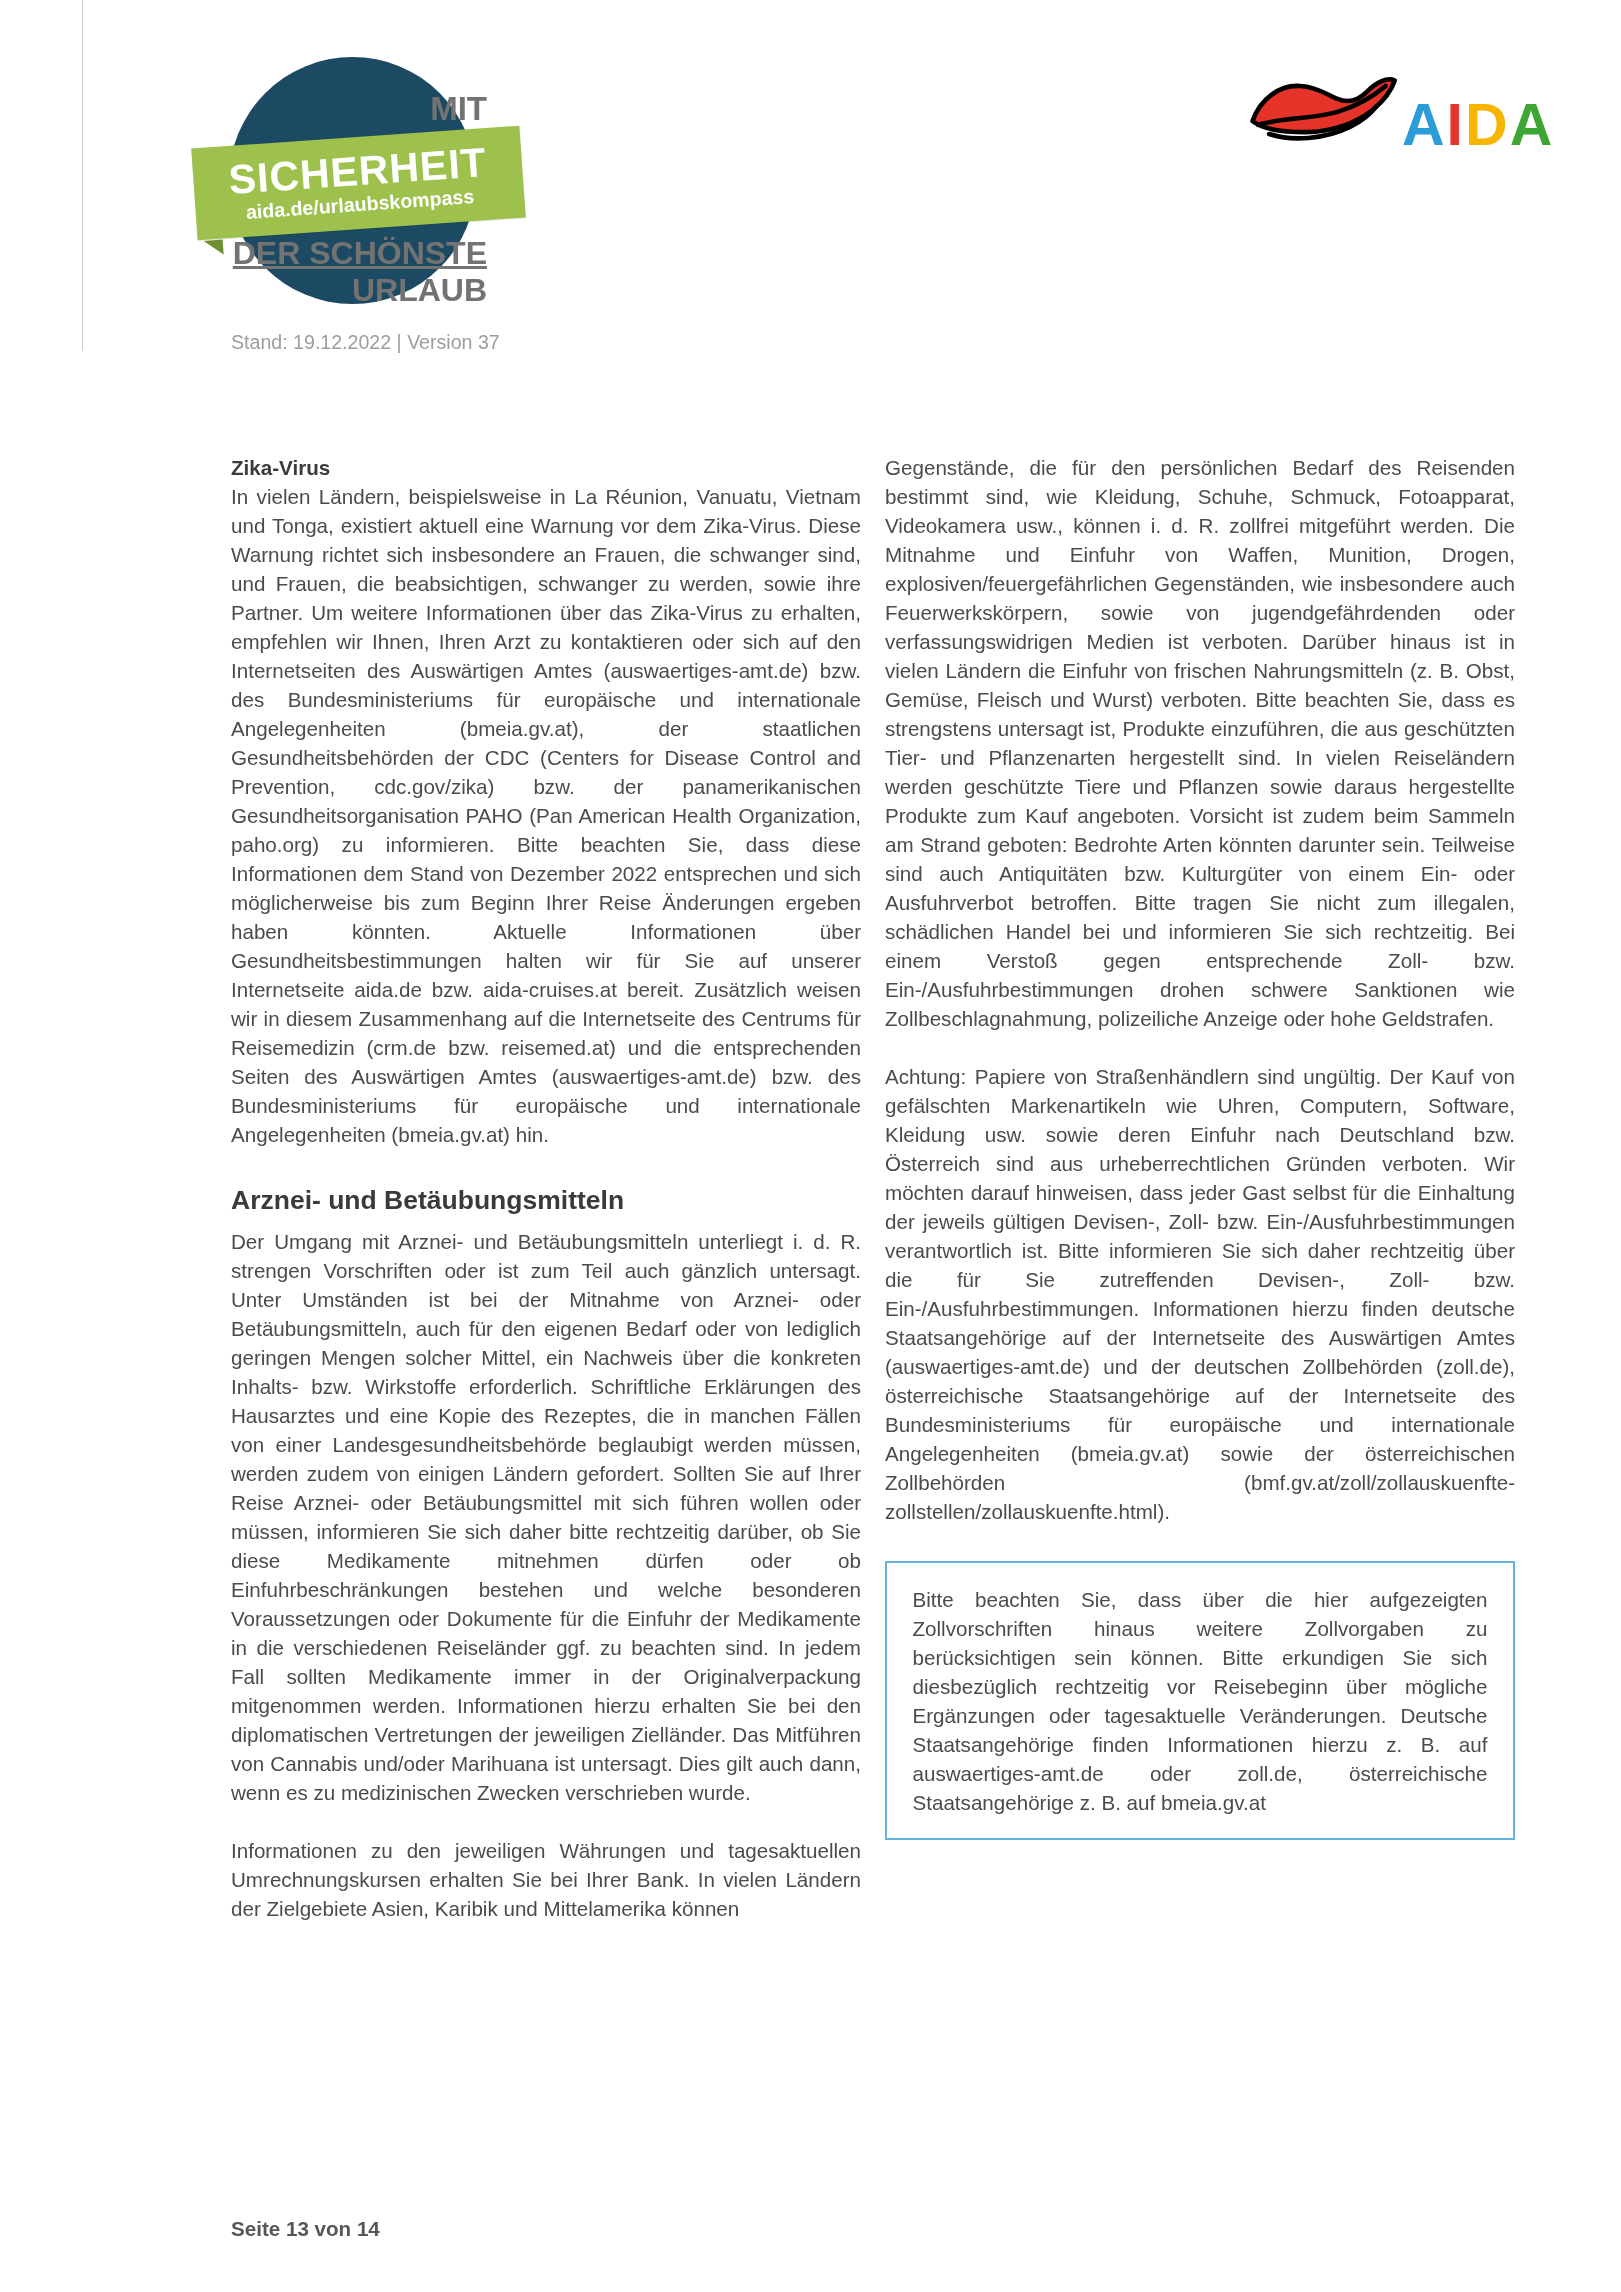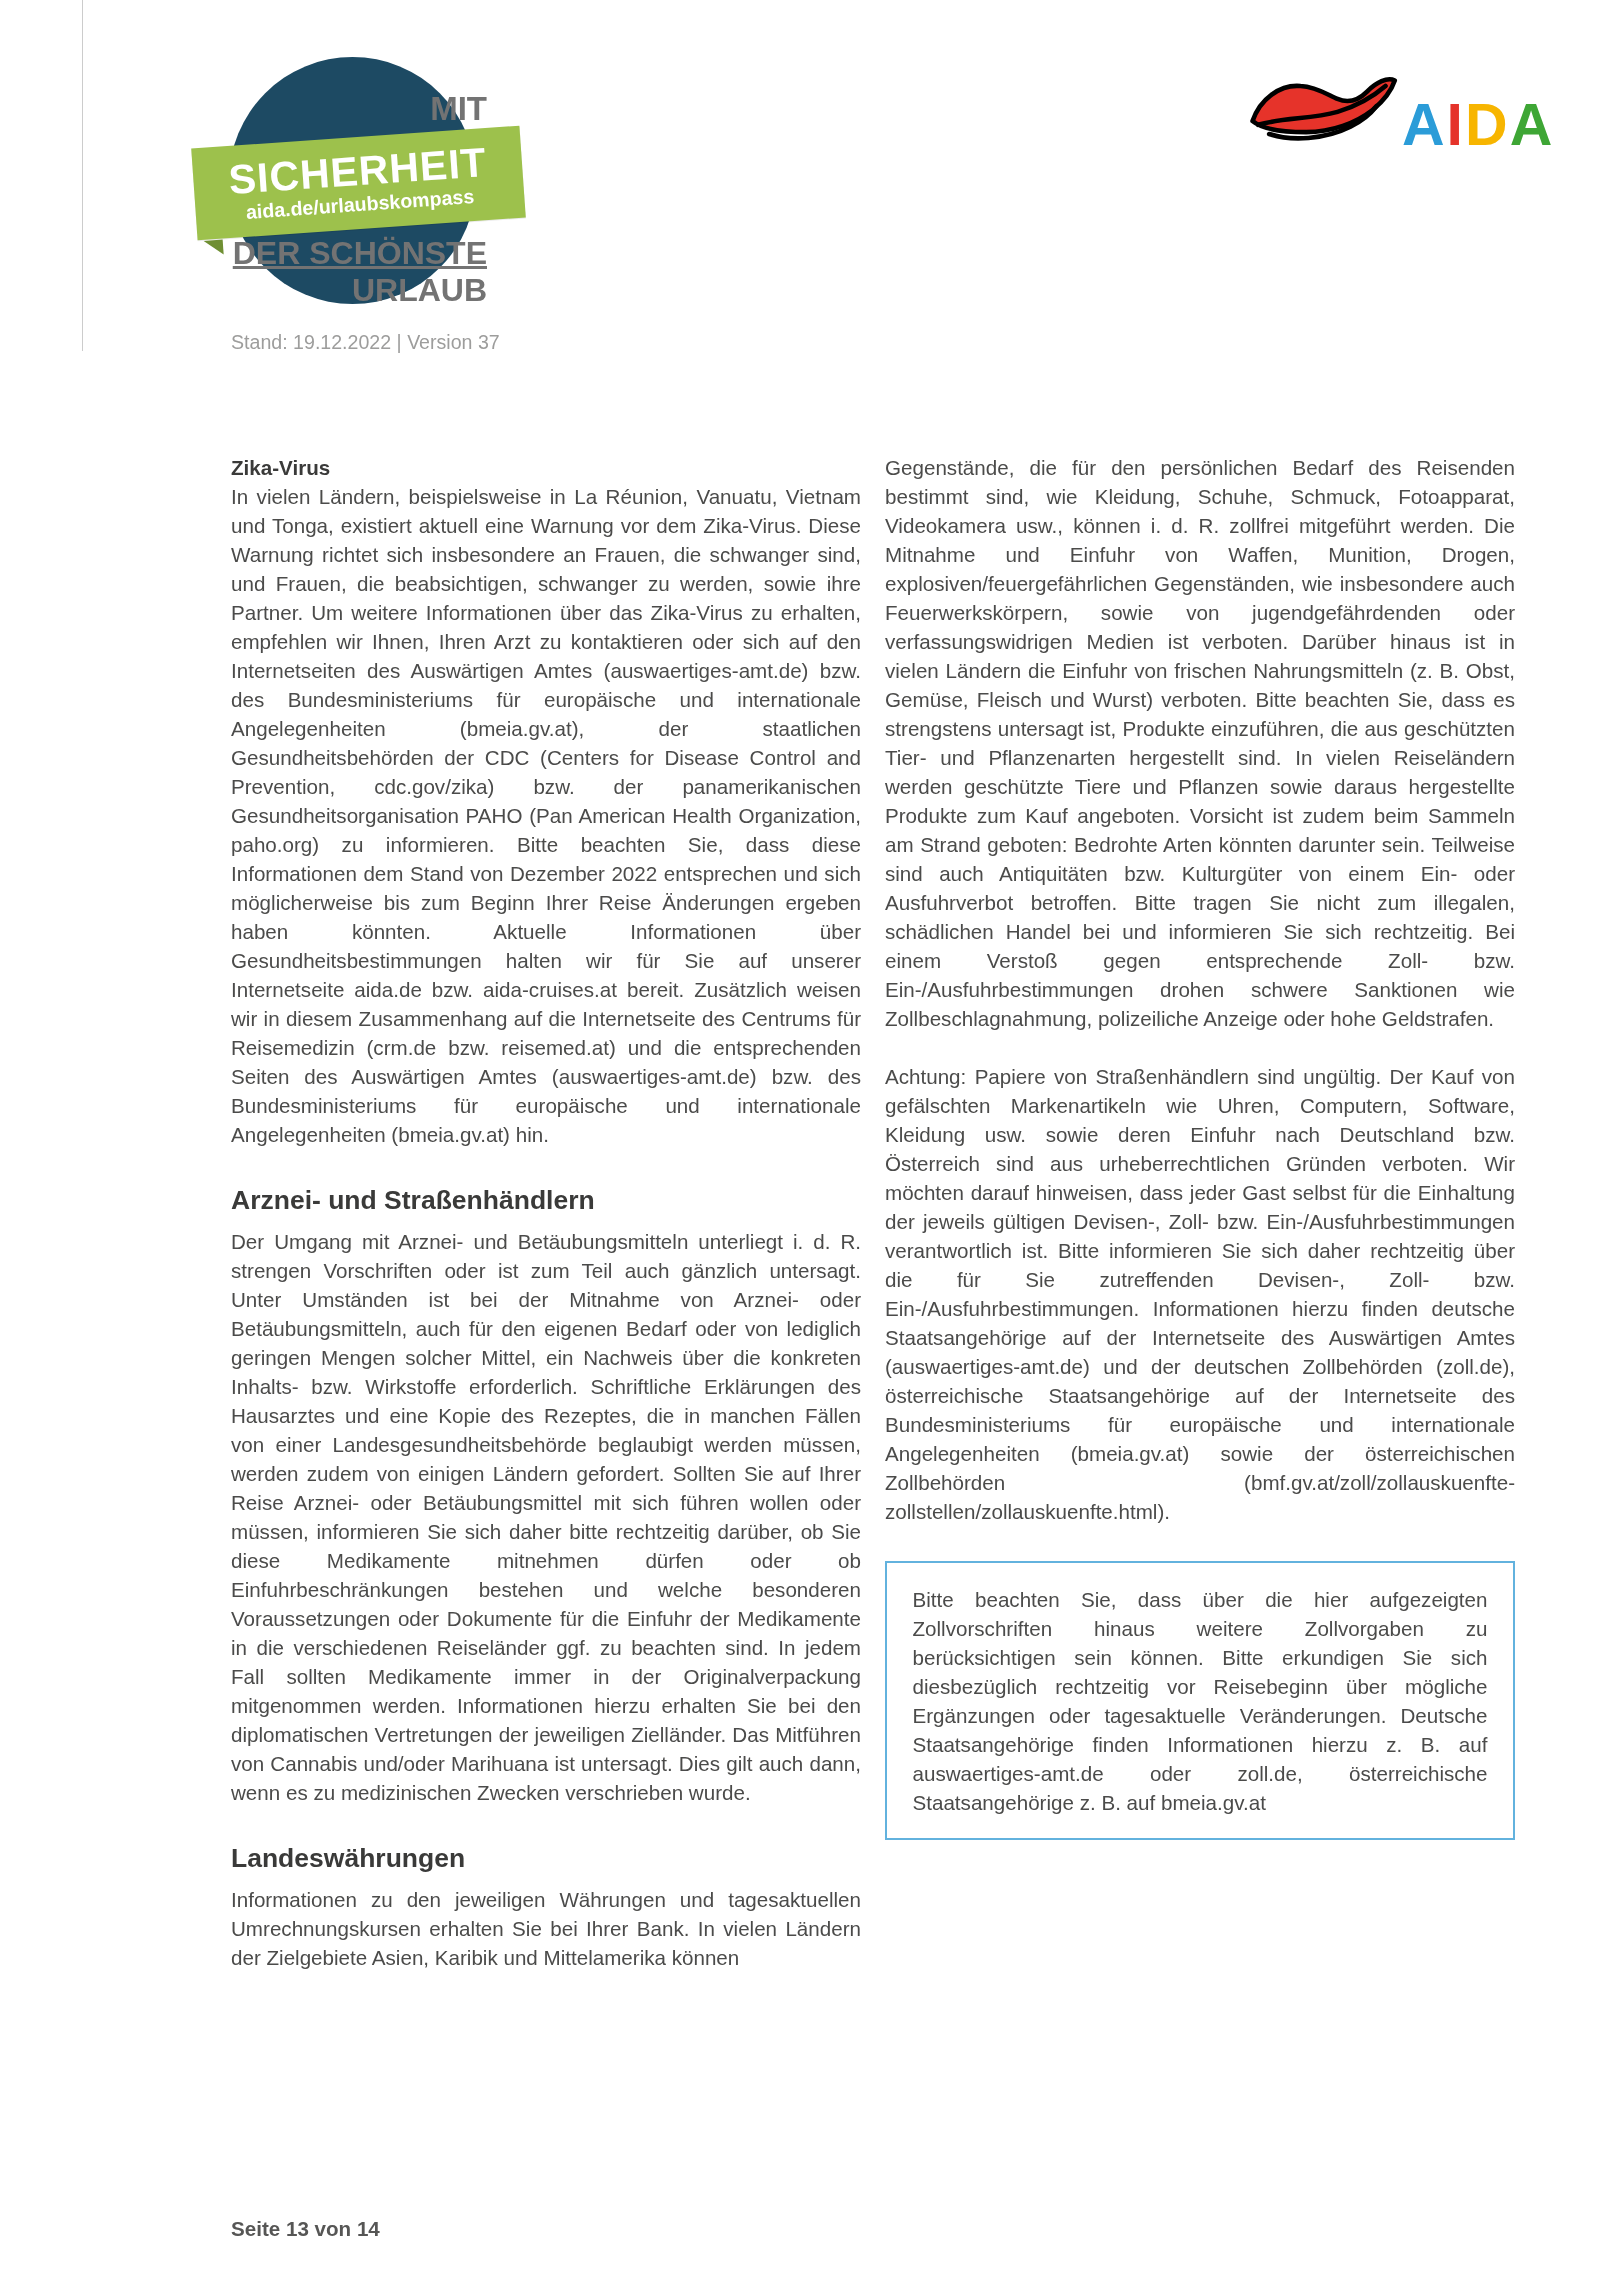--- a/index.html
+++ b/index.html
@@ -75,23 +75,22 @@
   <div class="aida-word">
     <span class="lt-a1">A</span><span class="lt-i">I</span><span class="lt-d">D</span><span class="lt-a2">A</span>
   </div>
 </div>
 
 <div class="stand">Stand: 19.12.2022 | Version 37</div>
 
 <div class="col col-left">
   <div class="h-small">Zika-Virus</div>
   <p>In vielen Ländern, beispielsweise in La Réunion, Vanuatu, Vietnam und Tonga, existiert aktuell eine Warnung vor dem Zika-Virus. Diese Warnung richtet sich insbesondere an Frauen, die schwanger sind, und Frauen, die beabsichtigen, schwanger zu werden, sowie ihre Partner. Um weitere Informationen über das Zika-Virus zu erhalten, empfehlen wir Ihnen, Ihren Arzt zu kontaktieren oder sich auf den Internetseiten des Auswärtigen Amtes (auswaertiges-amt.de) bzw. des Bundesministeriums für europäische und internationale Angelegenheiten (bmeia.gv.at), der staatlichen Gesundheitsbehörden der CDC (Centers for Disease Control and Prevention, cdc.gov/zika) bzw. der panamerikanischen Gesundheitsorganisation PAHO (Pan American Health Organization, paho.org) zu informieren. Bitte beachten Sie, dass diese Informationen dem Stand von Dezember 2022 entsprechen und sich möglicherweise bis zum Beginn Ihrer Reise Änderungen ergeben haben könnten. Aktuelle Informationen über Gesundheitsbestimmungen halten wir für Sie auf unserer Internetseite aida.de bzw. aida-cruises.at bereit. Zusätzlich weisen wir in diesem Zusammenhang auf die Internetseite des Centrums für Reisemedizin (crm.de bzw. reisemed.at) und die entsprechenden Seiten des Auswärtigen Amtes (auswaertiges-amt.de) bzw. des Bundesministeriums für europäische und internationale Angelegenheiten (bmeia.gv.at) hin.</p>
-  <div class="h-big">Arznei- und Straßenhändlern</div>
+  <div class="h-big">Arznei- und Betäubungsmitteln</div>
   <p>Der Umgang mit Arznei- und Betäubungsmitteln unterliegt i. d. R. strengen Vorschriften oder ist zum Teil auch gänzlich untersagt. Unter Umständen ist bei der Mitnahme von Arznei- oder Betäubungsmitteln, auch für den eigenen Bedarf oder von lediglich geringen Mengen solcher Mittel, ein Nachweis über die konkreten Inhalts- bzw. Wirkstoffe erforderlich. Schriftliche Erklärungen des Hausarztes und eine Kopie des Rezeptes, die in manchen Fällen von einer Landesgesundheitsbehörde beglaubigt werden müssen, werden zudem von einigen Ländern gefordert. Sollten Sie auf Ihrer Reise Arznei- oder Betäubungsmittel mit sich führen wollen oder müssen, informieren Sie sich daher bitte rechtzeitig darüber, ob Sie diese Medikamente mitnehmen dürfen oder ob Einfuhrbeschränkungen bestehen und welche besonderen Voraussetzungen oder Dokumente für die Einfuhr der Medikamente in die verschiedenen Reiseländer ggf. zu beachten sind. In jedem Fall sollten Medikamente immer in der Originalverpackung mitgenommen werden. Informationen hierzu erhalten Sie bei den diplomatischen Vertretungen der jeweiligen Zielländer. Das Mitführen von Cannabis und/oder Marihuana ist untersagt. Dies gilt auch dann, wenn es zu medizinischen Zwecken verschrieben wurde.</p>
-  <div class="h-big">Landeswährungen</div>
   <p>Informationen zu den jeweiligen Währungen und tagesaktuellen Umrechnungskursen erhalten Sie bei Ihrer Bank. In vielen Ländern der Zielgebiete Asien, Karibik und Mittelamerika können</p>
 </div>
 
 <div class="col col-right">
   <p>Gegenstände, die für den persönlichen Bedarf des Reisenden bestimmt sind, wie Kleidung, Schuhe, Schmuck, Fotoapparat, Videokamera usw., können i. d. R. zollfrei mitgeführt werden. Die Mitnahme und Einfuhr von Waffen, Munition, Drogen, explosiven/feuergefährlichen Gegenständen, wie insbesondere auch Feuerwerkskörpern, sowie von jugendgefährdenden oder verfassungswidrigen Medien ist verboten. Darüber hinaus ist in vielen Ländern die Einfuhr von frischen Nahrungsmitteln (z. B. Obst, Gemüse, Fleisch und Wurst) verboten. Bitte beachten Sie, dass es strengstens untersagt ist, Produkte einzuführen, die aus geschützten Tier- und Pflanzenarten hergestellt sind. In vielen Reiseländern werden geschützte Tiere und Pflanzen sowie daraus hergestellte Produkte zum Kauf angeboten. Vorsicht ist zudem beim Sammeln am Strand geboten: Bedrohte Arten könnten darunter sein. Teilweise sind auch Antiquitäten bzw. Kulturgüter von einem Ein- oder Ausfuhrverbot betroffen. Bitte tragen Sie nicht zum illegalen, schädlichen Handel bei und informieren Sie sich rechtzeitig. Bei einem Verstoß gegen entsprechende Zoll- bzw. Ein-/Ausfuhrbestimmungen drohen schwere Sanktionen wie Zollbeschlagnahmung, polizeiliche Anzeige oder hohe Geldstrafen.</p>
   <p>Achtung: Papiere von Straßenhändlern sind ungültig. Der Kauf von gefälschten Markenartikeln wie Uhren, Computern, Software, Kleidung usw. sowie deren Einfuhr nach Deutschland bzw. Österreich sind aus urheberrechtlichen Gründen verboten. Wir möchten darauf hinweisen, dass jeder Gast selbst für die Einhaltung der jeweils gültigen Devisen-, Zoll- bzw. Ein-/Ausfuhrbestimmungen verantwortlich ist. Bitte informieren Sie sich daher rechtzeitig über die für Sie zutreffenden Devisen-, Zoll- bzw. Ein-/Ausfuhrbestimmungen. Informationen hierzu finden deutsche Staatsangehörige auf der Internetseite des Auswärtigen Amtes (auswaertiges-amt.de) und der deutschen Zollbehörden (zoll.de), österreichische Staatsangehörige auf der Internetseite des Bundesministeriums für europäische und internationale Angelegenheiten (bmeia.gv.at) sowie der österreichischen Zollbehörden (bmf.gv.at/zoll/zollauskuenfte-zollstellen/zollauskuenfte.html).</p>
   <div class="note-box">Bitte beachten Sie, dass über die hier aufgezeigten Zollvorschriften hinaus weitere Zollvorgaben zu berücksichtigen sein können. Bitte erkundigen Sie sich diesbezüglich rechtzeitig vor Reisebeginn über mögliche Ergänzungen oder tagesaktuelle Veränderungen. Deutsche Staatsangehörige finden Informationen hierzu z. B. auf auswaertiges-amt.de oder zoll.de, österreichische Staatsangehörige z. B. auf bmeia.gv.at</div>
 </div>
 
 <div class="footer">Seite 13 von 14</div>

